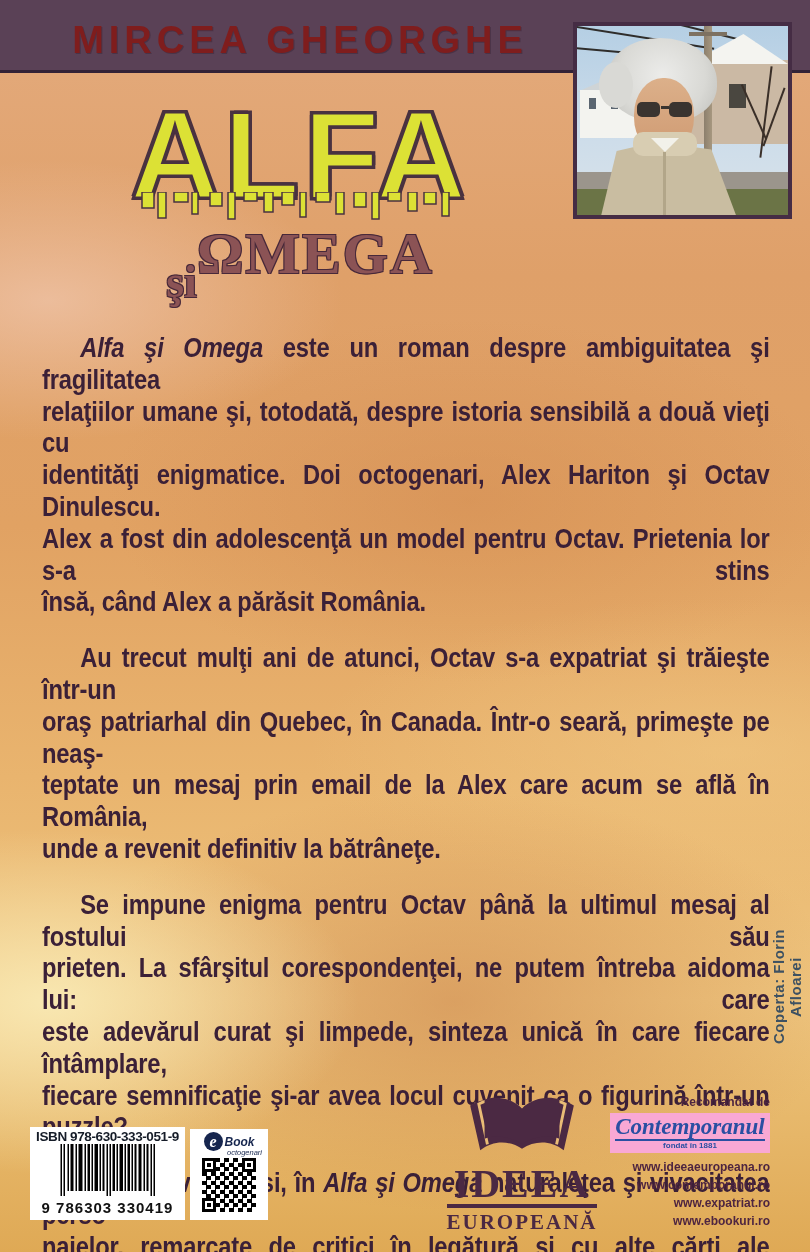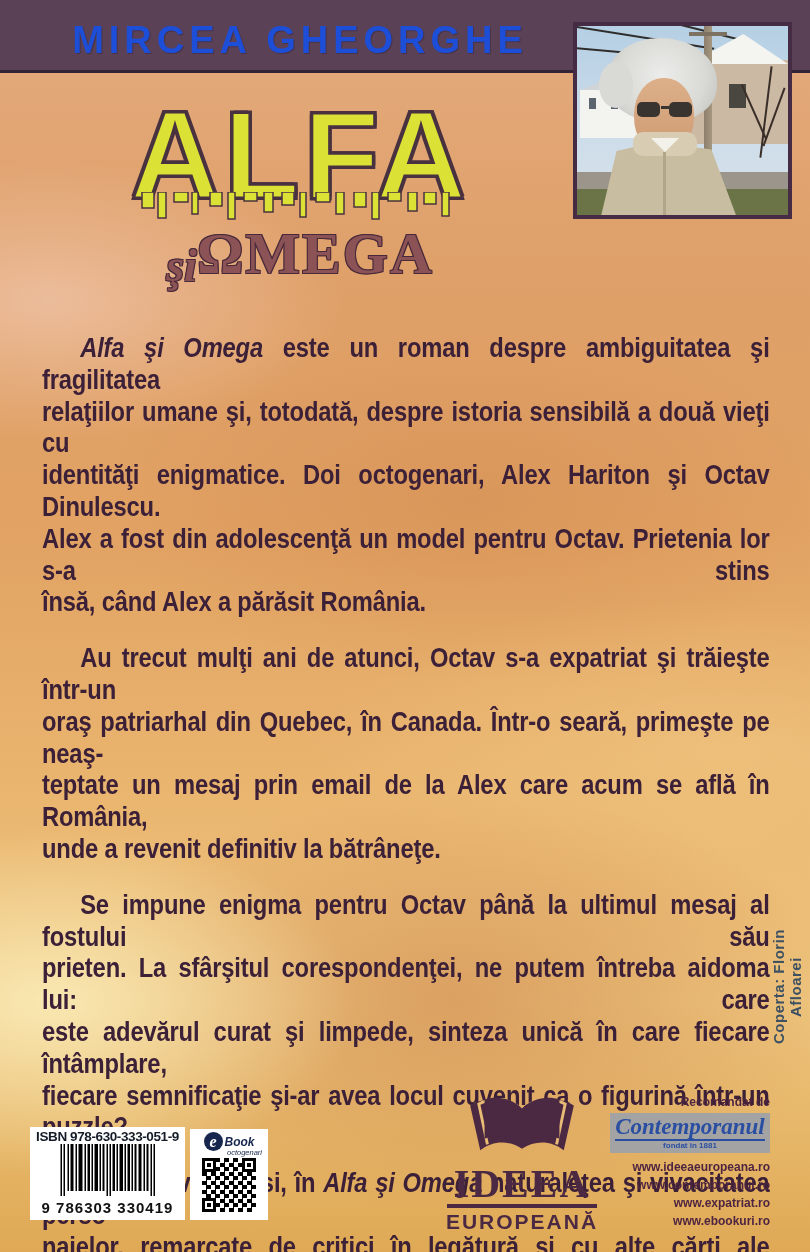--- a/index.html
+++ b/index.html
@@ -10,21 +10,21 @@
       radial-gradient(ellipse 420px 200px at 6% 24%, rgba(240,198,172,.75), rgba(240,198,172,0) 70%),
       radial-gradient(ellipse 520px 260px at 58% 40%, rgba(208,136,78,.45), rgba(208,136,78,0) 70%),
       radial-gradient(ellipse 430px 240px at 6% 80%, rgba(249,233,180,.95), rgba(249,233,180,0) 72%),
       radial-gradient(ellipse 560px 300px at 56% 80%, rgba(202,130,74,.55), rgba(202,130,74,0) 70%),
       radial-gradient(ellipse 600px 220px at 90% 60%, rgba(242,205,136,.5), rgba(242,205,136,0) 70%),
       linear-gradient(180deg,#e4ab7e 0%,#dfa069 22%,#e1a263 42%,#e9b46e 62%,#eec57e 80%,#dfa955 100%);
   }
   
   .band{position:absolute;top:0;left:0;width:810px;height:73px;background:#5a4156;border-bottom:3px solid #332337;box-sizing:border-box;}
   .author{position:absolute;top:19px;left:30px;width:540px;text-align:center;
-    font-weight:bold;font-size:38px;letter-spacing:5px;color:#1d4ed8;
+    font-weight:bold;font-size:38px;letter-spacing:5px;color:#7f1d1d;
     text-shadow:1px 1px 0 #4a3347;}
   
   .photo{position:absolute;left:573px;top:22px;width:219px;height:197px;border:4px solid #452c44;box-sizing:border-box;
     background:linear-gradient(180deg,#b5cfe4 0%,#ccdcea 55%,#d9e3ea 100%);overflow:hidden;}
   .photo *{position:absolute;}
   .wire{background:#2f2d2b;height:2px;}
   .w1{top:10px;left:-12px;width:150px;transform:rotate(9deg);}
   .w2{top:26px;left:-12px;width:130px;transform:rotate(5deg);}
   .w3{top:2px;left:60px;width:120px;transform:rotate(14deg);}
   .houseL{left:3px;top:64px;width:58px;height:48px;background:#f3f3ef;}
@@ -52,21 +52,21 @@
   .shirt{left:74px;top:112px;width:28px;height:14px;background:#f2f1ea;clip-path:polygon(0 0,50% 100%,100% 0);}
   .zipper{left:86px;top:126px;width:3px;height:65px;background:#b2a689;}
   
   .title-alfa{position:absolute;top:84px;left:0;width:600px;text-align:center;
     font-weight:900;font-size:124px;letter-spacing:4px;color:#dce135;
     -webkit-text-stroke:3px #493240;
     text-shadow:-2px -2px 0 #493240,2px -2px 0 #493240,-2px 2px 0 #493240,2px 2px 0 #493240;}
   .skyline{position:absolute;left:140px;top:192px;}
   .title-omega{position:absolute;top:220px;left:0;width:600px;text-align:center;color:#8b5355;
     text-shadow:-1px -1px 0 #48293a,1px -1px 0 #48293a,-1px 1px 0 #48293a,1px 1px 0 #48293a;}
-  .conj{font-family:"Liberation Serif",serif;font-style:italic;font-weight:bold;font-size:46px;position:relative;top:8px;margin-right:0;}
+  .conj{font-family:"Liberation Serif",serif;font-weight:bold;font-size:46px;position:relative;top:24px;margin-right:0;}
   .omega-word{font-family:"Liberation Serif",serif;font-weight:bold;font-size:58px;letter-spacing:2px;}
   
   .body-text{position:absolute;left:42px;top:332px;width:858px;transform:scaleX(0.848);transform-origin:0 0;
     color:#3b2037;font-weight:bold;font-size:28px;letter-spacing:-0.2px;}
   .para{margin:0 0 24px 0;}
   .line{line-height:31.8px;text-align:justify;text-align-last:justify;white-space:normal;}
   .line.nj{text-align-last:left;}
   .line.first{text-indent:45px;}
   .it{font-style:italic;}
   
@@ -85,24 +85,24 @@
   .ebook-rest{color:#16264e;font-weight:bold;font-style:italic;font-size:12px;}
   .ebook-sub{color:#16264e;font-style:italic;font-size:7.5px;text-align:right;margin:-3px 6px 1px 0;}
   .qr{position:relative;width:54px;height:54px;margin:1px auto 0;background:#fff;
     background-image:repeating-conic-gradient(#000 0% 25%, #fff 0% 50%);background-size:9px 9px;}
   .qf{position:absolute;width:14px;height:14px;border:3px solid #000;background:#fff;box-sizing:border-box;}
   .qf::after{content:"";position:absolute;left:2px;top:2px;width:4px;height:4px;background:#000;}
   .qf.tl{left:0;top:0;} .qf.tr{right:0;top:0;} .qf.bl{left:0;bottom:0;}
   .publisher{position:absolute;left:432px;top:1094px;width:180px;text-align:center;color:#4b2943;}
   .pub-name{font-family:"Liberation Serif",serif;font-weight:bold;font-size:40px;letter-spacing:2px;line-height:36px;margin-top:-4px;}
   .pub-rule{width:150px;margin:2px auto 0;border-top:2px solid #4b2943;border-bottom:2px solid #4b2943;height:3px;box-sizing:border-box;}
-  .pub-sub{font-family:Liberation Sans, sans-serif;font-weight:bold;font-size:21px;letter-spacing:2px;margin-top:2px;}
+  .pub-sub{font-family:Liberation Serif, serif;font-weight:bold;font-size:21px;letter-spacing:2px;margin-top:2px;}
   .recommend{position:absolute;right:40px;top:1095px;width:170px;text-align:right;}
   .rec-label{font-weight:bold;font-size:12px;color:#4e2540;}
-  .rec-box{background:#a3a3a3;width:160px;margin:4px 0 0 10px;text-align:center;padding:2px 0 3px;}
+  .rec-box{background:#f9a8d4;width:160px;margin:4px 0 0 10px;text-align:center;padding:2px 0 3px;}
   .rec-brand{display:inline-block;font-family:"Liberation Serif",serif;font-style:italic;font-weight:bold;font-size:23px;color:#2a4fa2;border-bottom:2px solid #2a4fa2;line-height:24px;}
   .rec-sub{font-size:8px;font-weight:bold;color:#2a4fa2;}
   .websites{margin-top:5px;}
   .site{font-weight:bold;font-size:12px;color:#4e2540;line-height:18px;}
 </style>
 </head>
 <body>
 
 <div class="band"></div>
 <div class="author">MIRCEA GHEORGHE</div>

